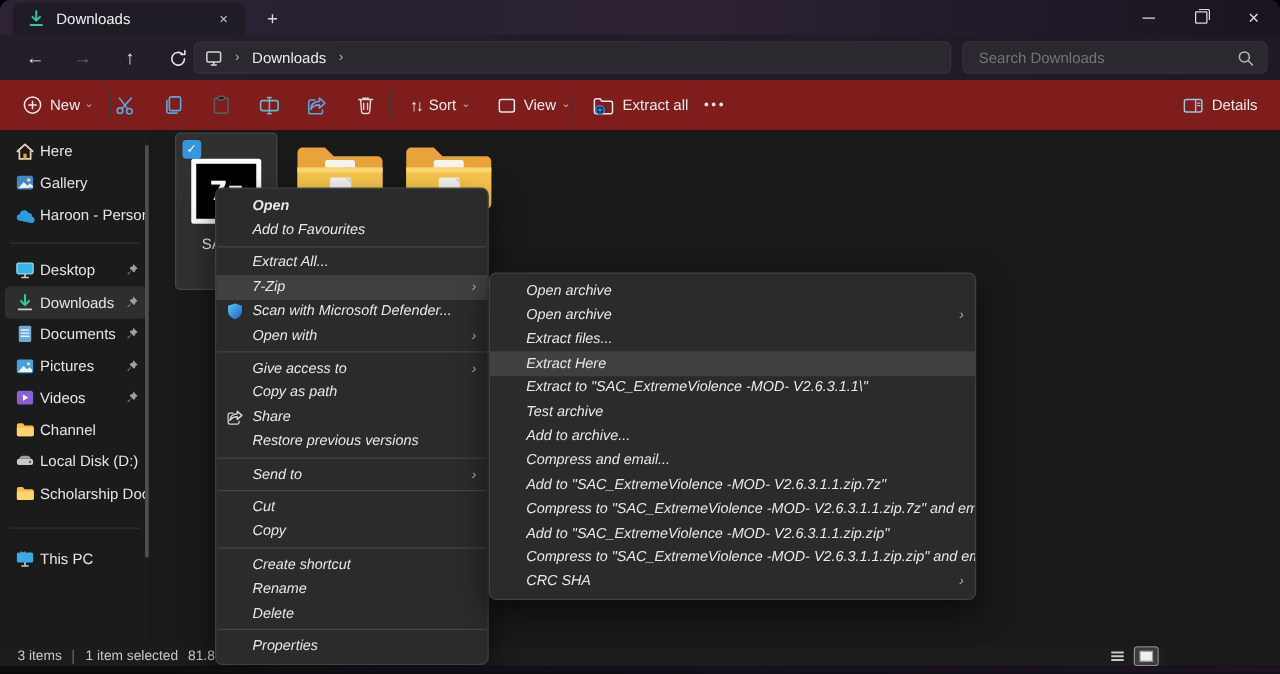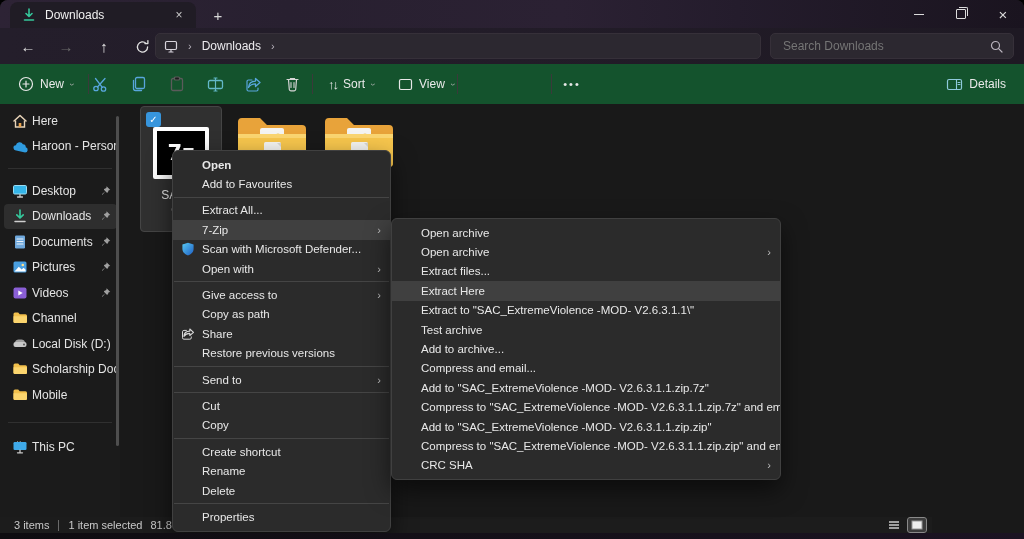--- a/index.html
+++ b/index.html
@@ -33,21 +33,21 @@
   .navbtn.dim{color:#6b6b6b;}
   .addressbar{position:absolute;left:155px;top:5px;width:606px;height:26px;background:#2c2830;
     border:1px solid #363039;border-radius:5px;display:flex;align-items:center;box-sizing:border-box;padding:0 8px;}
   .crumb-sep{color:#b9b4bd;font-size:11px;margin:0 10px;}
   .crumb{font-size:12px;color:#eceaee;}
   .searchbox{position:absolute;left:770px;top:5px;width:244px;height:26px;background:#2c2830;
     border:1px solid #363039;border-radius:5px;display:flex;align-items:center;box-sizing:border-box;padding:0 10px;}
   .searchbox input{flex:1;background:transparent;border:none;outline:none;color:#b9b3bd;
     font-size:12px;font-family:inherit;}
   
-  .toolbar{position:absolute;left:0;top:64px;width:1024px;height:40px;background:#14532d;
+  .toolbar{position:absolute;left:0;top:64px;width:1024px;height:40px;background:#7f1d1d;
            border-bottom:2px solid #fdba74;}
   .tbtn{position:absolute;top:5px;height:30px;display:flex;align-items:center;gap:6px;border-radius:4px;
         padding:0 8px;font-size:12px;color:#eaeaea;box-sizing:border-box;}
   .tico{position:absolute;top:5px;width:32px;height:30px;border-radius:4px;display:flex;
         align-items:center;justify-content:center;}
   .tdiv{position:absolute;top:10px;width:1px;height:20px;background:#3a3a3a;}
   .chev{font-size:9px;color:#b9b9b9;transform:rotate(90deg);display:inline-block;line-height:1;}
   .sorticon{font-size:13px;color:#e8e8e8;letter-spacing:-2px;}
   .dots{font-size:11px;color:#e8e8e8;letter-spacing:2px;}
   
@@ -69,21 +69,21 @@
   .zicon{position:absolute;left:50%;top:20px;transform:translateX(-50%);width:56px;height:52px;background:#000;
          border:4px solid #fff;border-radius:2px;box-sizing:border-box;display:flex;align-items:center;
          justify-content:center;color:#fff;font-weight:bold;font-size:21px;font-family:"DejaVu Sans",sans-serif;}
   .tlabel{position:absolute;left:0;top:82px;width:100%;font-size:12px;line-height:13.5px;color:#e8e8e8;text-align:center;}
   .foldertile{position:absolute;top:4px;width:84px;height:120px;}
   .foldertile svg{display:block;margin:4px auto 0;}
   
   .menu{position:absolute;background:#2b2b2b;border:1px solid #404040;border-radius:6px;
         box-shadow:0 10px 24px rgba(0,0,0,.55);padding:4px 0;box-sizing:border-box;z-index:10;}
   .mi{position:relative;height:19.4px;display:flex;align-items:center;padding:0 9px 0 29px;
-      font-size:11.5px;color:#e8e8e8;white-space:nowrap;overflow:hidden;}
+      font-size:11.5px;color:#e8e8e8;white-space:nowrap;overflow:hidden;font-style:italic;}
   .mi.hl{background:#404040;}
   .mi.bold{font-weight:bold;}
   .mi .micon{position:absolute;left:8px;top:50%;transform:translateY(-50%);width:14px;height:14px;}
   .mi .marrow{position:absolute;right:9px;color:#bdbdbd;font-size:11px;}
   .msep{height:1px;background:#454545;margin:3px 1px;}
   .ctxmenu{left:172px;top:150px;width:219px;}
   .submenu{left:391px;top:218px;width:390px;}
   
   .statusbar{position:absolute;left:0;top:517px;width:932px;height:16px;background:#1c1c1c;
              display:flex;align-items:center;font-size:11px;color:#c9c9c9;}
@@ -206,20 +206,28 @@
     </div>
     <div class="tbtn" style="left:390px;">
       <svg width="15" height="13" viewBox="0 0 15 13">
         <rect x="1.5" y="1.5" width="12" height="10" rx="1.5" fill="none" stroke="#e8e8e8" stroke-width="1.2"></rect>
       </svg>
       <span>View</span>
       <span class="chev">›</span>
     </div>
     <div class="tdiv" style="left:457px;"></div>
 
+    <div class="tbtn" style="left:466px;">
+      <svg width="18" height="15" viewBox="0 0 18 15">
+        <path d="M1.5 3.5a1.5 1.5 0 0 1 1.5-1.5h3l1.5 2h7a1.5 1.5 0 0 1 1.5 1.5v7a1.5 1.5 0 0 1-1.5 1.5H3a1.5 1.5 0 0 1-1.5-1.5z" fill="none" stroke="#e8e8e8" stroke-width="1.2"></path>
+        <circle cx="6" cy="11" r="3.4" fill="#1c1c1c" stroke="#2f8ae0" stroke-width="1.2"></circle>
+        <path d="M6 9.2v3.6M4.2 11h3.6" stroke="#2f8ae0" stroke-width="1.1" stroke-linecap="round"></path>
+      </svg>
+      <span>Extract all</span>
+    </div>
     <div class="tdiv" style="left:551px;"></div>
     <div class="tico" style="left:556px;">
       <span class="dots">•••</span>
     </div>
 
     <div class="tbtn" style="left:auto;right:10px;">
       <svg width="17" height="13" viewBox="0 0 17 13">
         <rect x="1.5" y="1.5" width="14" height="10" rx="1.5" fill="none" stroke="#8fcadb" stroke-width="1.2"></rect>
         <path d="M10.5 1.5v10" stroke="#8fcadb" stroke-width="1.1"></path>
         <path d="M12 4.5h2M12 6.5h2" stroke="#8fcadb" stroke-width="1" stroke-linecap="round"></path>
@@ -231,20 +239,28 @@
   <div class="sidebar">
     <div class="srow">
       <svg class="sico" viewBox="0 0 16 16">
         <path d="M2 8 8 2.5 14 8" fill="none" stroke="#e8d4b8" stroke-width="1.5" stroke-linecap="round" stroke-linejoin="round"></path>
         <path d="M3.5 7.5V14h9V7.5" fill="none" stroke="#e8d4b8" stroke-width="1.4"></path>
         <rect x="6.7" y="10" width="2.6" height="4" fill="#e8a24c"></rect>
       </svg>
       <span>Here</span>
     </div>
     <div class="srow">
+      <svg class="sico" viewBox="0 0 16 16">
+        <rect x="1.5" y="2.5" width="13" height="11" rx="2" fill="#3f88c5"></rect>
+        <circle cx="11" cy="6" r="1.4" fill="#ffe08a"></circle>
+        <path d="M2.5 12.5 7 7.5l3 3 2-2 2.5 2.5v1z" fill="#e9f2f7"></path>
+      </svg>
+      <span>Gallery</span>
+    </div>
+    <div class="srow">
       <span class="twisty" style="left:10px;">›</span>
       <svg class="sico" viewBox="0 0 16 16">
         <path d="M4.2 11.5a2.6 2.6 0 0 1-.3-5.2 3.7 3.7 0 0 1 7-1 3 3 0 0 1 2.9 3 2.6 2.6 0 0 1-.7 5.1z" fill="#2f9bdf" transform="translate(0 1)"></path>
       </svg>
       <span>Haroon - Person</span>
     </div>
     <div class="sdiv"></div>
 
     <div class="srow">
       <svg class="sico" viewBox="0 0 16 16">
@@ -311,27 +327,20 @@
         <circle cx="12" cy="8.5" r=".9" fill="#4a4a4a"></circle>
       </svg>
       <span>Local Disk (D:)</span>
     </div>
     <div class="srow">
       <svg class="sico" viewBox="0 0 16 16">
         <path d="M1.5 4a1.5 1.5 0 0 1 1.5-1.5h3.2l1.5 1.8h5.8A1.5 1.5 0 0 1 15 5.8v6A1.5 1.5 0 0 1 13.5 13H3A1.5 1.5 0 0 1 1.5 11.5z" fill="#f2c04c"></path>
         <path d="M1.5 6.2h13.5v5.3A1.5 1.5 0 0 1 13.5 13H3a1.5 1.5 0 0 1-1.5-1.5z" fill="#fbd56e"></path>
       </svg>
       <span>Scholarship Doc</span>
-    </div>
-    <div class="srow">
-      <svg class="sico" viewBox="0 0 16 16">
-        <path d="M1.5 4a1.5 1.5 0 0 1 1.5-1.5h3.2l1.5 1.8h5.8A1.5 1.5 0 0 1 15 5.8v6A1.5 1.5 0 0 1 13.5 13H3A1.5 1.5 0 0 1 1.5 11.5z" fill="#f2c04c"></path>
-        <path d="M1.5 6.2h13.5v5.3A1.5 1.5 0 0 1 13.5 13H3a1.5 1.5 0 0 1-1.5-1.5z" fill="#fbd56e"></path>
-      </svg>
-      <span>Mobile</span>
     </div>
     <div class="sdiv" style="margin-top:14px;margin-bottom:12px;"></div>
     <div class="srow">
       <span class="twisty" style="left:10px;transform:translateY(-50%) rotate(90deg);">›</span>
       <svg class="sico" viewBox="0 0 16 16">
         <rect x="1.5" y="3" width="13" height="8" rx="1.2" fill="#3fa9e8"></rect>
         <path d="M5.5 13.8h5M8 11.2v2.6" stroke="#c9c9c9" stroke-width="1.3" stroke-linecap="round"></path>
       </svg>
       <span>This PC</span>
     </div>

